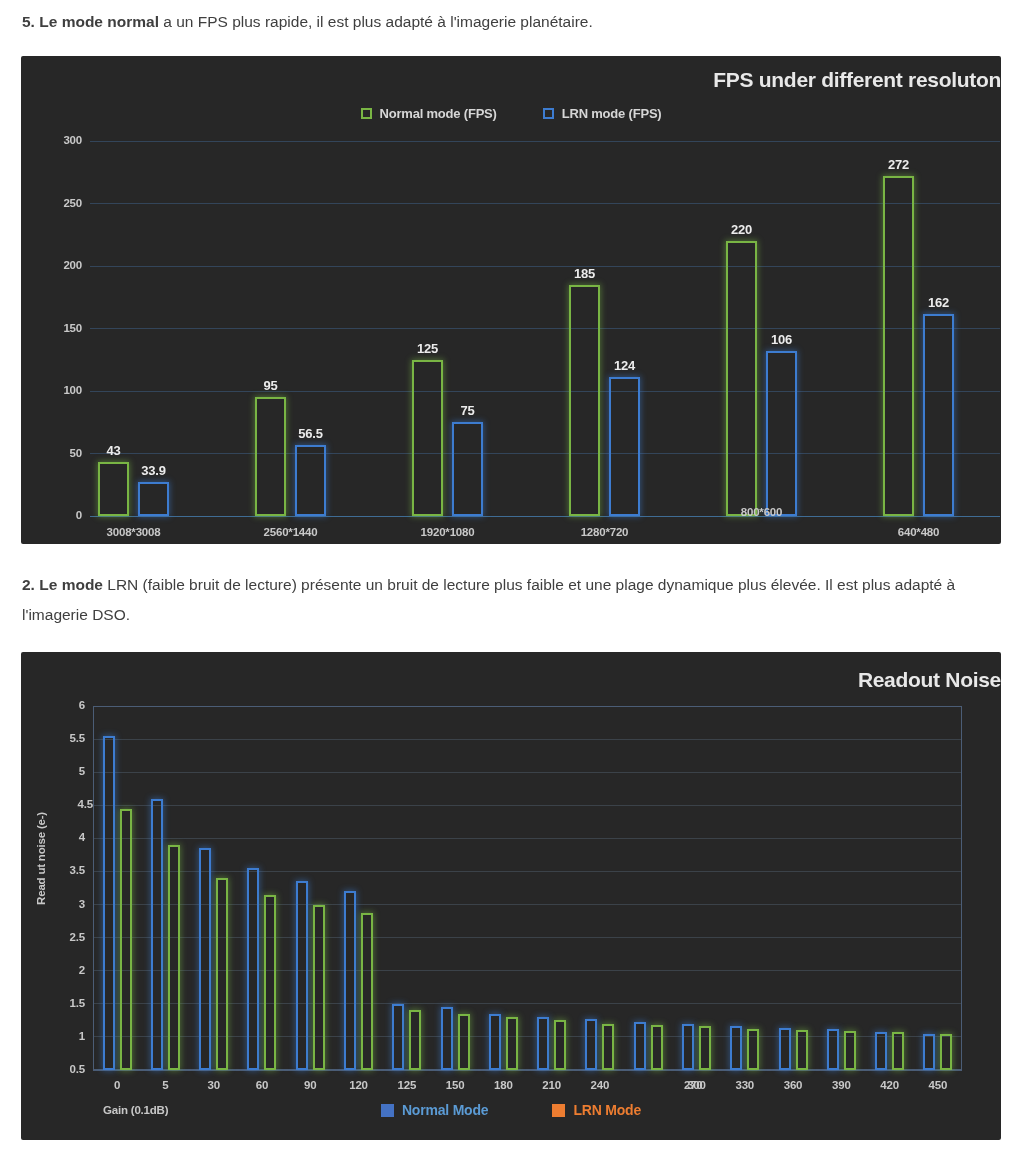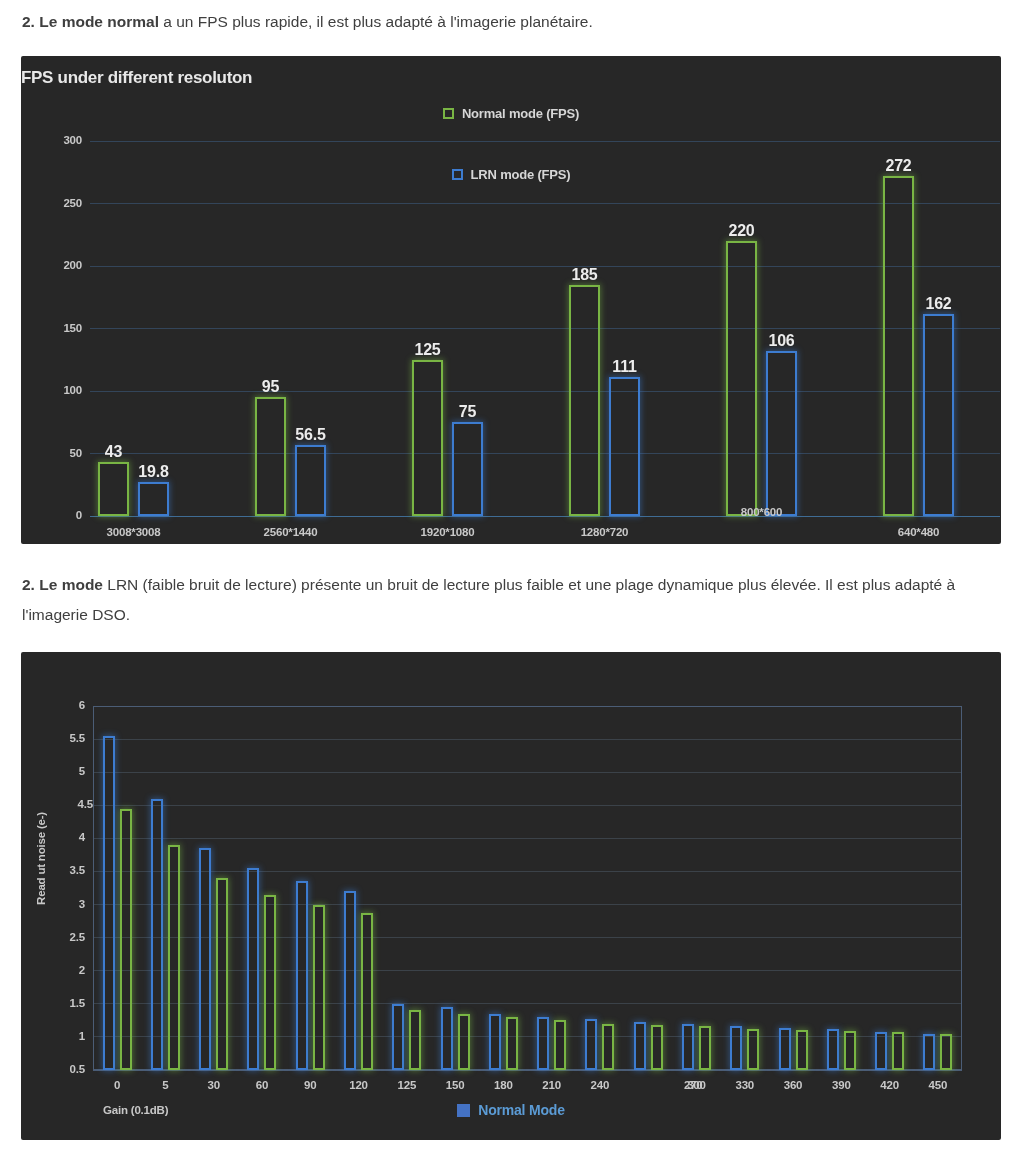--- a/index.html
+++ b/index.html
@@ -3,44 +3,44 @@
 <meta charset="utf-8">
 <style>
   html,body{margin:0;padding:0;background:#ffffff;}
   body{width:1023px;height:1162px;font-family:"Liberation Sans",sans-serif;overflow:hidden;}
   .para{margin:0;padding:0 22px;color:#3f3f3f;font-size:15.5px;line-height:30px;}
   #para1{margin-top:10px;line-height:24px;}
   #para2{margin-top:26px;}
   .panel{position:relative;width:980px;height:488px;background:#272727;margin-left:21px;border-radius:2px;}
   #panel1{margin-top:22px;}
   #panel2{margin-top:22px;}
-  .chart-title{position:absolute;left:0;width:100%;text-align:left;color:#e8e8e8;
-    font-weight:bold;font-size:17px;letter-spacing:-0.3px;}
+  .chart-title{position:absolute;left:0;width:100%;text-align:right;color:#e8e8e8;
+    font-weight:bold;font-size:21px;letter-spacing:-0.3px;}
   #panel1 .chart-title{top:12px;}
   #panel2 .chart-title{top:16px;}
-  .legend-row{position:absolute;left:0;width:100%;display:flex;justify-content:center;align-items:center;flex-direction:column;}
+  .legend-row{position:absolute;left:0;width:100%;display:flex;justify-content:center;align-items:center;}
   #legend1{top:50px;gap:46px;}
   #legend2{top:450px;gap:64px;}
   .legend-item{display:flex;align-items:center;gap:8px;font-weight:bold;font-size:13px;color:#d6d6d6;letter-spacing:-0.2px;}
   .swatch{width:11px;height:11px;box-sizing:border-box;}
   .gridline{position:absolute;height:1px;}
   .ytick{position:absolute;text-align:right;font-weight:bold;font-size:11.5px;color:#c8c8c8;letter-spacing:-0.2px;}
   .xtick{position:absolute;text-align:center;font-weight:bold;font-size:11.5px;color:#c8c8c8;letter-spacing:-0.2px;}
   .bar{position:absolute;box-sizing:border-box;background:transparent;}
-  .bar-label{position:absolute;text-align:center;font-weight:bold;font-size:16px;color:#ececec;letter-spacing:-0.2px;}
+  .bar-label{position:absolute;text-align:center;font-weight:bold;font-size:13px;color:#ececec;letter-spacing:-0.2px;}
   .plot-border{position:absolute;border:1px solid #4b5d76;box-sizing:border-box;}
   .axis-title-y{position:absolute;writing-mode:vertical-rl;transform:rotate(180deg);
     font-weight:bold;font-size:11.5px;color:#c8c8c8;letter-spacing:-0.2px;}
   .axis-title-x{position:absolute;font-weight:bold;font-size:11.5px;color:#c8c8c8;letter-spacing:-0.2px;}
   .bold-lead{font-weight:bold;}
 </style>
 </head>
 <body>
 
-<p class="para" id="para1"><span class="bold-lead">2. Le mode normal</span><span>  a un FPS plus rapide, il est plus adapté à l'imagerie planétaire.</span></p>
+<p class="para" id="para1"><span class="bold-lead">5. Le mode normal</span><span>  a un FPS plus rapide, il est plus adapté à l'imagerie planétaire.</span></p>
 
 <div class="panel" id="panel1">
   <div class="chart-title">FPS under different resoluton</div>
   <div class="legend-row" id="legend1">
       <div class="legend-item">
         <span class="swatch" style="border: 2px solid rgb(121, 181, 68);"></span>
         <span>Normal mode (FPS)</span>
       </div>
       <div class="legend-item">
         <span class="swatch" style="border: 2px solid rgb(61, 124, 208);"></span>
@@ -58,52 +58,53 @@
     <div class="gridline" style="left: 69px; top: 209.5px; width: 910px; background: rgb(51, 69, 90);"></div>
     <div class="ytick" style="left: 23px; top: 203px; width: 38px;">200</div>
     <div class="gridline" style="left: 69px; top: 147px; width: 910px; background: rgb(51, 69, 90);"></div>
     <div class="ytick" style="left: 23px; top: 140.5px; width: 38px;">250</div>
     <div class="gridline" style="left: 69px; top: 84.5px; width: 910px; background: rgb(51, 69, 90);"></div>
     <div class="ytick" style="left: 23px; top: 78px; width: 38px;">300</div>
     <div class="gridline" style="left: 69px; top: 459.5px; width: 910px; background: rgb(63, 108, 148); height: 1.5px;"></div>
     <div class="bar" style="left: 77px; top: 406.25px; width: 31px; height: 53.75px; border: 2.5px solid rgb(121, 181, 68); box-shadow: rgba(121, 181, 68, 0.467) 0px 0px 6px 1px;"></div>
     <div class="bar-label" style="left: 62.5px; top: 387.25px; width: 60px;">43</div>
     <div class="bar" style="left: 117px; top: 425.5px; width: 31px; height: 34.5px; border: 2.5px solid rgb(61, 124, 208); box-shadow: rgba(61, 124, 208, 0.467) 0px 0px 6px 1px;"></div>
-    <div class="bar-label" style="left: 102.5px; top: 406.5px; width: 60px;">19.8</div>
+    <div class="bar-label" style="left: 102.5px; top: 406.5px; width: 60px;">33.9</div>
     <div class="xtick" style="left: 57.5px; top: 470px; width: 110px;">3008*3008</div>
     <div class="bar" style="left: 234px; top: 341.25px; width: 31px; height: 118.75px; border: 2.5px solid rgb(121, 181, 68); box-shadow: rgba(121, 181, 68, 0.467) 0px 0px 6px 1px;"></div>
     <div class="bar-label" style="left: 219.5px; top: 322.25px; width: 60px;">95</div>
     <div class="bar" style="left: 274px; top: 389.375px; width: 31px; height: 70.625px; border: 2.5px solid rgb(61, 124, 208); box-shadow: rgba(61, 124, 208, 0.467) 0px 0px 6px 1px;"></div>
     <div class="bar-label" style="left: 259.5px; top: 370.375px; width: 60px;">56.5</div>
     <div class="xtick" style="left: 214.5px; top: 470px; width: 110px;">2560*1440</div>
     <div class="bar" style="left: 391px; top: 303.75px; width: 31px; height: 156.25px; border: 2.5px solid rgb(121, 181, 68); box-shadow: rgba(121, 181, 68, 0.467) 0px 0px 6px 1px;"></div>
     <div class="bar-label" style="left: 376.5px; top: 284.75px; width: 60px;">125</div>
     <div class="bar" style="left: 431px; top: 366.25px; width: 31px; height: 93.75px; border: 2.5px solid rgb(61, 124, 208); box-shadow: rgba(61, 124, 208, 0.467) 0px 0px 6px 1px;"></div>
     <div class="bar-label" style="left: 416.5px; top: 347.25px; width: 60px;">75</div>
     <div class="xtick" style="left: 371.5px; top: 470px; width: 110px;">1920*1080</div>
     <div class="bar" style="left: 548px; top: 228.75px; width: 31px; height: 231.25px; border: 2.5px solid rgb(121, 181, 68); box-shadow: rgba(121, 181, 68, 0.467) 0px 0px 6px 1px;"></div>
     <div class="bar-label" style="left: 533.5px; top: 209.75px; width: 60px;">185</div>
     <div class="bar" style="left: 588px; top: 321.25px; width: 31px; height: 138.75px; border: 2.5px solid rgb(61, 124, 208); box-shadow: rgba(61, 124, 208, 0.467) 0px 0px 6px 1px;"></div>
-    <div class="bar-label" style="left: 573.5px; top: 302.25px; width: 60px;">111</div>
+    <div class="bar-label" style="left: 573.5px; top: 302.25px; width: 60px;">124</div>
     <div class="xtick" style="left: 528.5px; top: 470px; width: 110px;">1280*720</div>
     <div class="bar" style="left: 705px; top: 185px; width: 31px; height: 275px; border: 2.5px solid rgb(121, 181, 68); box-shadow: rgba(121, 181, 68, 0.467) 0px 0px 6px 1px;"></div>
     <div class="bar-label" style="left: 690.5px; top: 166px; width: 60px;">220</div>
     <div class="bar" style="left: 745px; top: 295px; width: 31px; height: 165px; border: 2.5px solid rgb(61, 124, 208); box-shadow: rgba(61, 124, 208, 0.467) 0px 0px 6px 1px;"></div>
     <div class="bar-label" style="left: 730.5px; top: 276px; width: 60px;">106</div>
     <div class="xtick" style="left: 685.5px; top: 450px; width: 110px;">800*600</div>
     <div class="bar" style="left: 862px; top: 120px; width: 31px; height: 340px; border: 2.5px solid rgb(121, 181, 68); box-shadow: rgba(121, 181, 68, 0.467) 0px 0px 6px 1px;"></div>
     <div class="bar-label" style="left: 847.5px; top: 101px; width: 60px;">272</div>
     <div class="bar" style="left: 902px; top: 257.5px; width: 31px; height: 202.5px; border: 2.5px solid rgb(61, 124, 208); box-shadow: rgba(61, 124, 208, 0.467) 0px 0px 6px 1px;"></div>
     <div class="bar-label" style="left: 887.5px; top: 238.5px; width: 60px;">162</div>
     <div class="xtick" style="left: 842.5px; top: 470px; width: 110px;">640*480</div>
   </div>
 
 <p class="para" id="para2"><span class="bold-lead">2. Le mode</span><span> LRN </span><span> (faible bruit de lecture)  présente un bruit de lecture plus faible et une plage dynamique plus élevée. Il est plus adapté à l'imagerie DSO.</span></p>
 
 <div class="panel" id="panel2">
+  <div class="chart-title">Readout Noise</div>
   <div class="axis-title-y" id="ylabel2" style="left:14px;top:160px;">Read ut noise (e-)</div>
   <div id="plot2"></div>
   <div class="axis-title-x" id="xlabel2" style="left:82px;top:452px;">Gain (0.1dB)</div>
   <div class="legend-row" id="legend2">
       <div class="legend-item">
         <span class="swatch" style="background: rgb(68, 114, 196); width: 13px; height: 13px;"></span>
         <span style="color: rgb(91, 155, 213); font-size: 14px;">Normal Mode</span>
       </div>
       <div class="legend-item">
         <span class="swatch" style="background: rgb(237, 125, 49); width: 13px; height: 13px;"></span>

